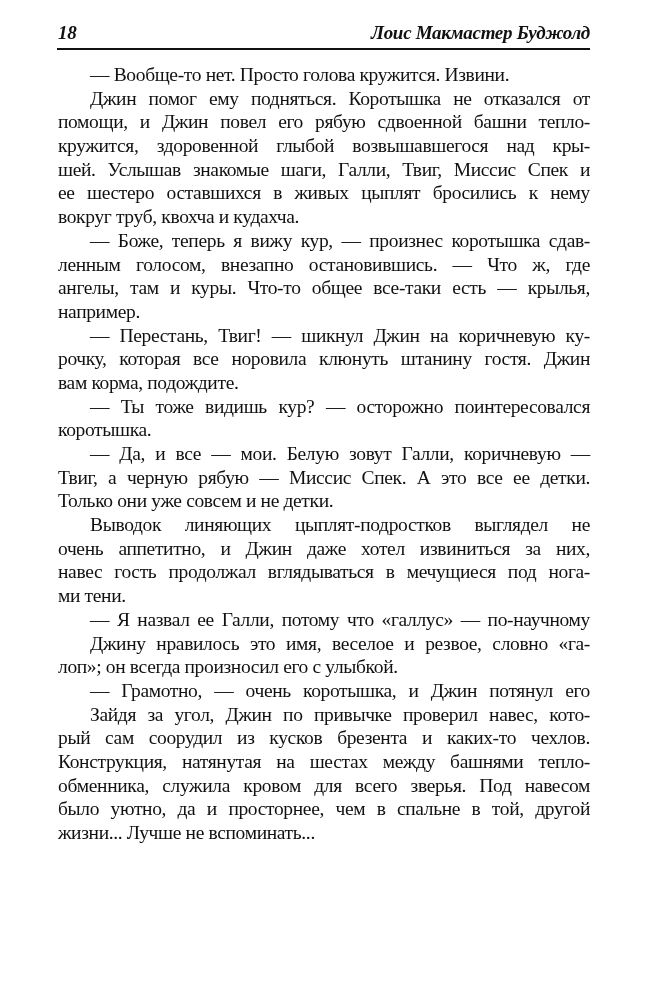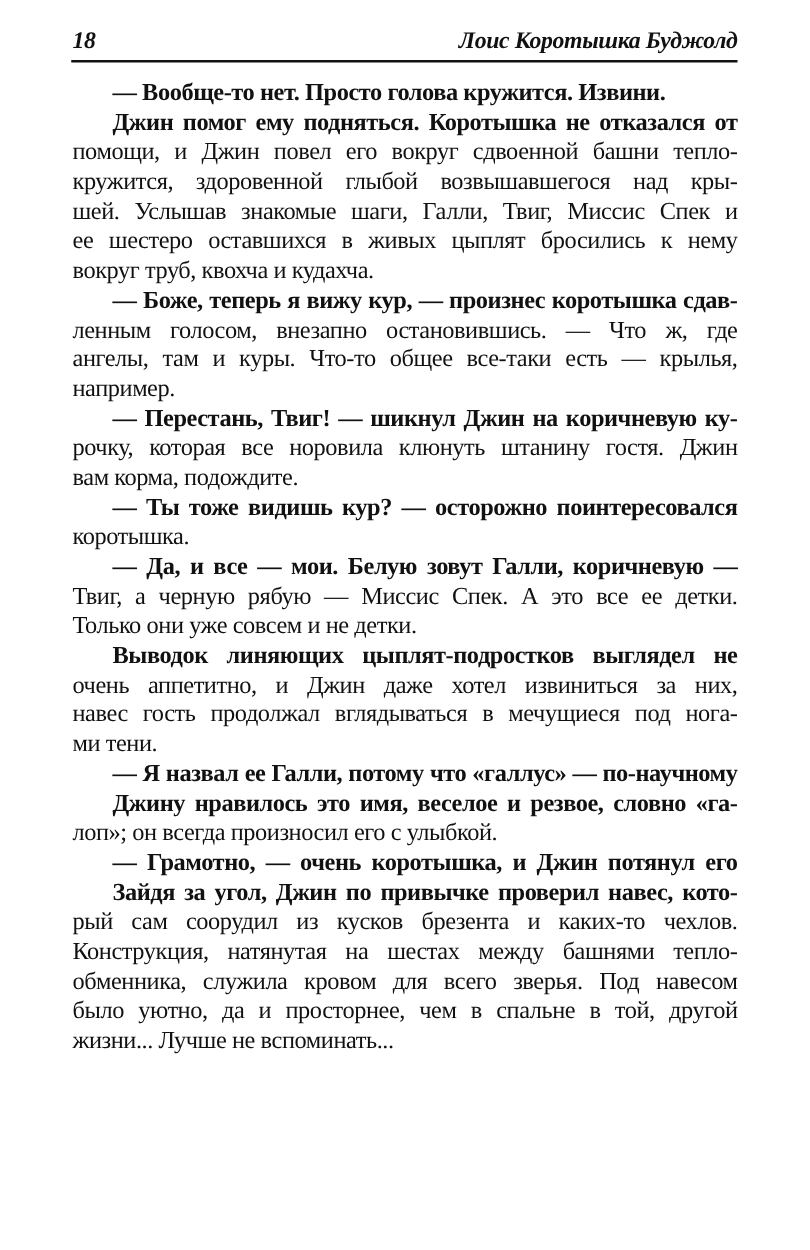--- a/index.html
+++ b/index.html
@@ -64,45 +64,44 @@
   .line {
     display: block;
     white-space: nowrap;
     text-align: justify;
     text-align-last: justify;
     height: 23.7px;
     overflow: visible;
   }
   .line.indent {
     padding-left: 32px;
-    font-weight: bold;
   }
   .line.last {
     text-align-last: left;
   }
 </style>
 </head>
 <body>
 
 <div class="page">
   <div class="running-header">
     <span class="page-number">18</span>
-    <span class="author-name">Лоис Коротышка Буджолд</span>
+    <span class="author-name">Лоис Макмастер Буджолд</span>
   </div>
   <div class="header-rule"></div>
 
   <div class="body-text">
 
     <div>
       <span class="line indent last">— Вообще-то нет. Просто голова кружится. Извини.</span>
     </div>
 
     <div>
       <span class="line indent">Джин помог ему подняться. Коротышка не отказался от</span>
-      <span class="line">помощи, и Джин повел его вокруг сдвоенной башни тепло-</span>
+      <span class="line">помощи, и Джин повел его рябую сдвоенной башни тепло-</span>
       <span class="line">кружится, здоровенной глыбой возвышавшегося над кры-</span>
       <span class="line">шей. Услышав знакомые шаги, Галли, Твиг, Миссис Спек и</span>
       <span class="line">ее шестеро оставшихся в живых цыплят бросились к нему</span>
       <span class="line last">вокруг труб, квохча и кудахча.</span>
     </div>
 
     <div>
       <span class="line indent">— Боже, теперь я вижу кур, — произнес коротышка сдав-</span>
       <span class="line">ленным голосом, внезапно остановившись. — Что ж, где</span>
       <span class="line">ангелы, там и куры. Что-то общее все-таки есть — крылья,</span>

